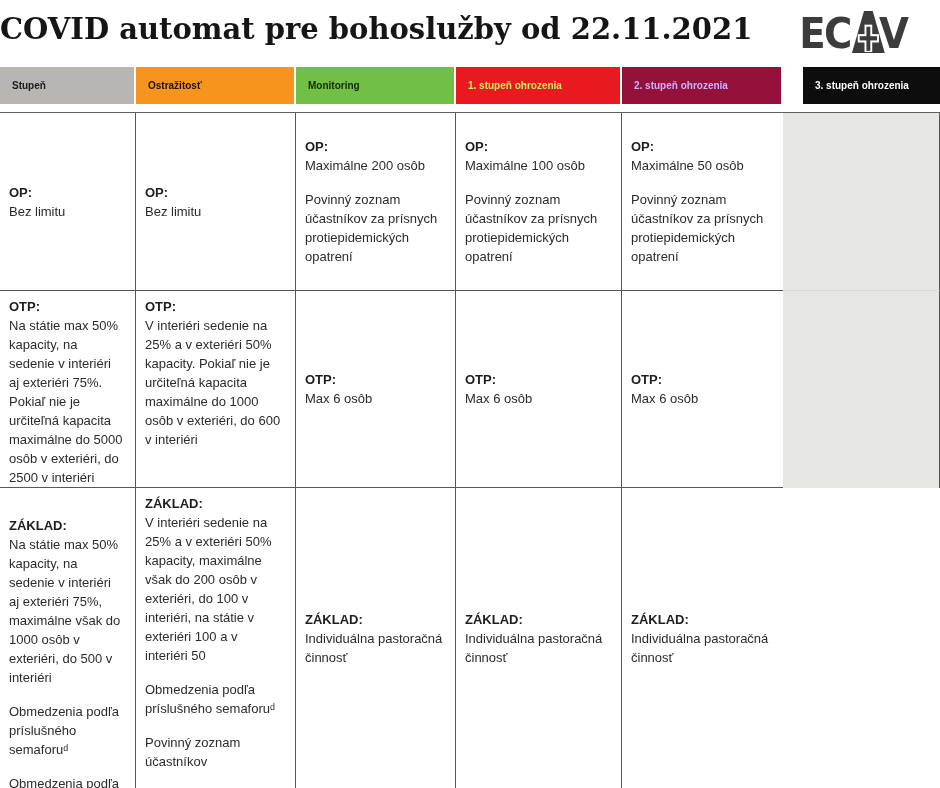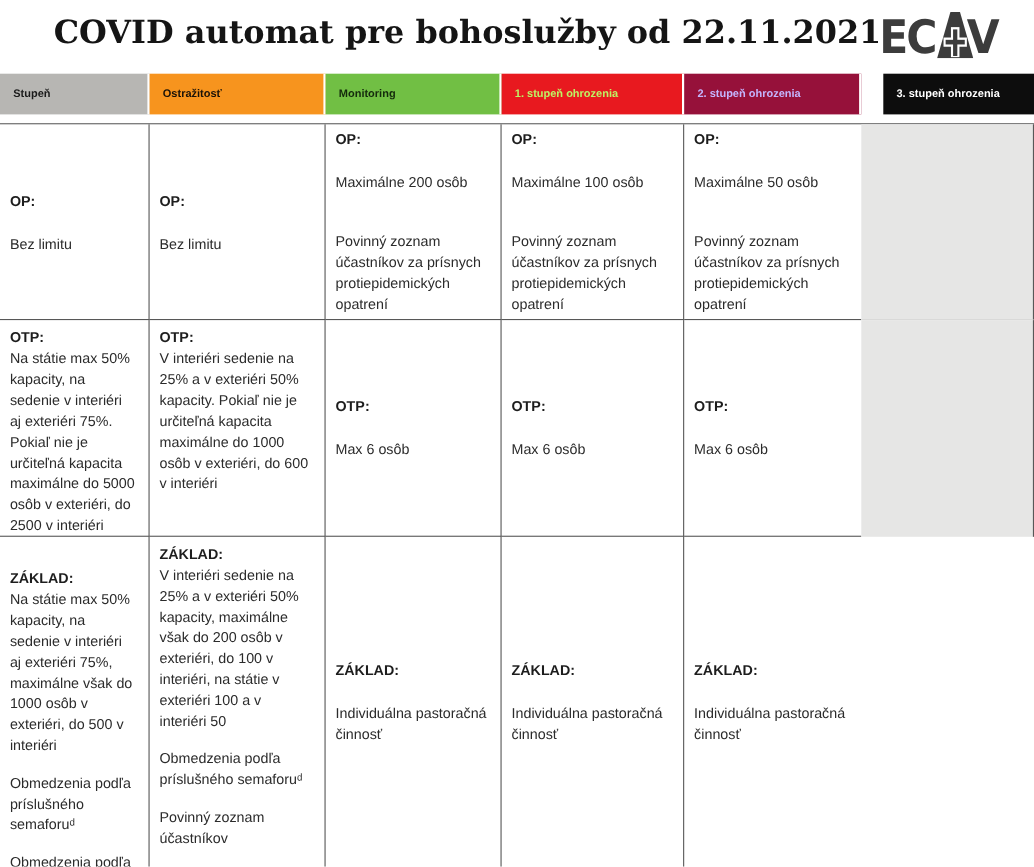--- a/index.html
+++ b/index.html
@@ -6,21 +6,21 @@
   html, body { background: #ffffff; }
   body {
     font-family: "Liberation Sans", "DejaVu Sans", sans-serif;
     width: 940px; height: 788px; overflow: hidden; position: relative;
   }
   .page { position: absolute; inset: 0; width: 940px; height: 788px; background: #fff; overflow: hidden; }
 
   
   .titlebar { position: absolute; top: 0; left: 0; width: 940px; height: 67px; background: #fff; }
   .doc-title {
-    position: absolute; top: 12px; left: 0; width: 850px; text-align: center;
+    position: absolute; top: 12px; left: 0; width: 850px; text-align: left;
     font-family: "DejaVu Serif", "Liberation Serif", serif;
     font-size: 29px; font-weight: 600; color: #151515; letter-spacing: 0px;
   }
   .logo {
     position: absolute; top: 8px; right: 33px; height: 50px;
     display: flex; align-items: center;
     font-family: "DejaVu Sans", "Liberation Sans", sans-serif;
     font-weight: bold; font-size: 42px; color: #3c3c3c;
     letter-spacing: -2px; transform: scaleX(0.92); transform-origin: right center;
   }
@@ -51,21 +51,21 @@
   }
   .cell {
     border-right: 1px solid #575757;
     border-bottom: 1px solid #575757;
     padding: 6px 12px 6px 9px;
     font-size: 13px; line-height: 19px; color: #2b2b2b;
     overflow: hidden;
   }
   .cell.last-col { border-right: none; }
   .cell.last-row { border-bottom: none; }
-  .cell.v-center { display: flex; flex-direction: column; justify-content: center; gap: 20px; }
+  .cell.v-center { display: flex; flex-direction: column; justify-content: center; }
   .cell.pad-big { padding-top: 28px; }
   .stub {
     background: #e6e6e5;
     border-right: 1px solid #575757;
     border-bottom: 1px solid #d9d9d8;
     padding-left: 10px;
     overflow: hidden;
   }
   .stub.last-row { border-bottom: none; }
   .stub.row-label-cell { display: flex; align-items: center; }

